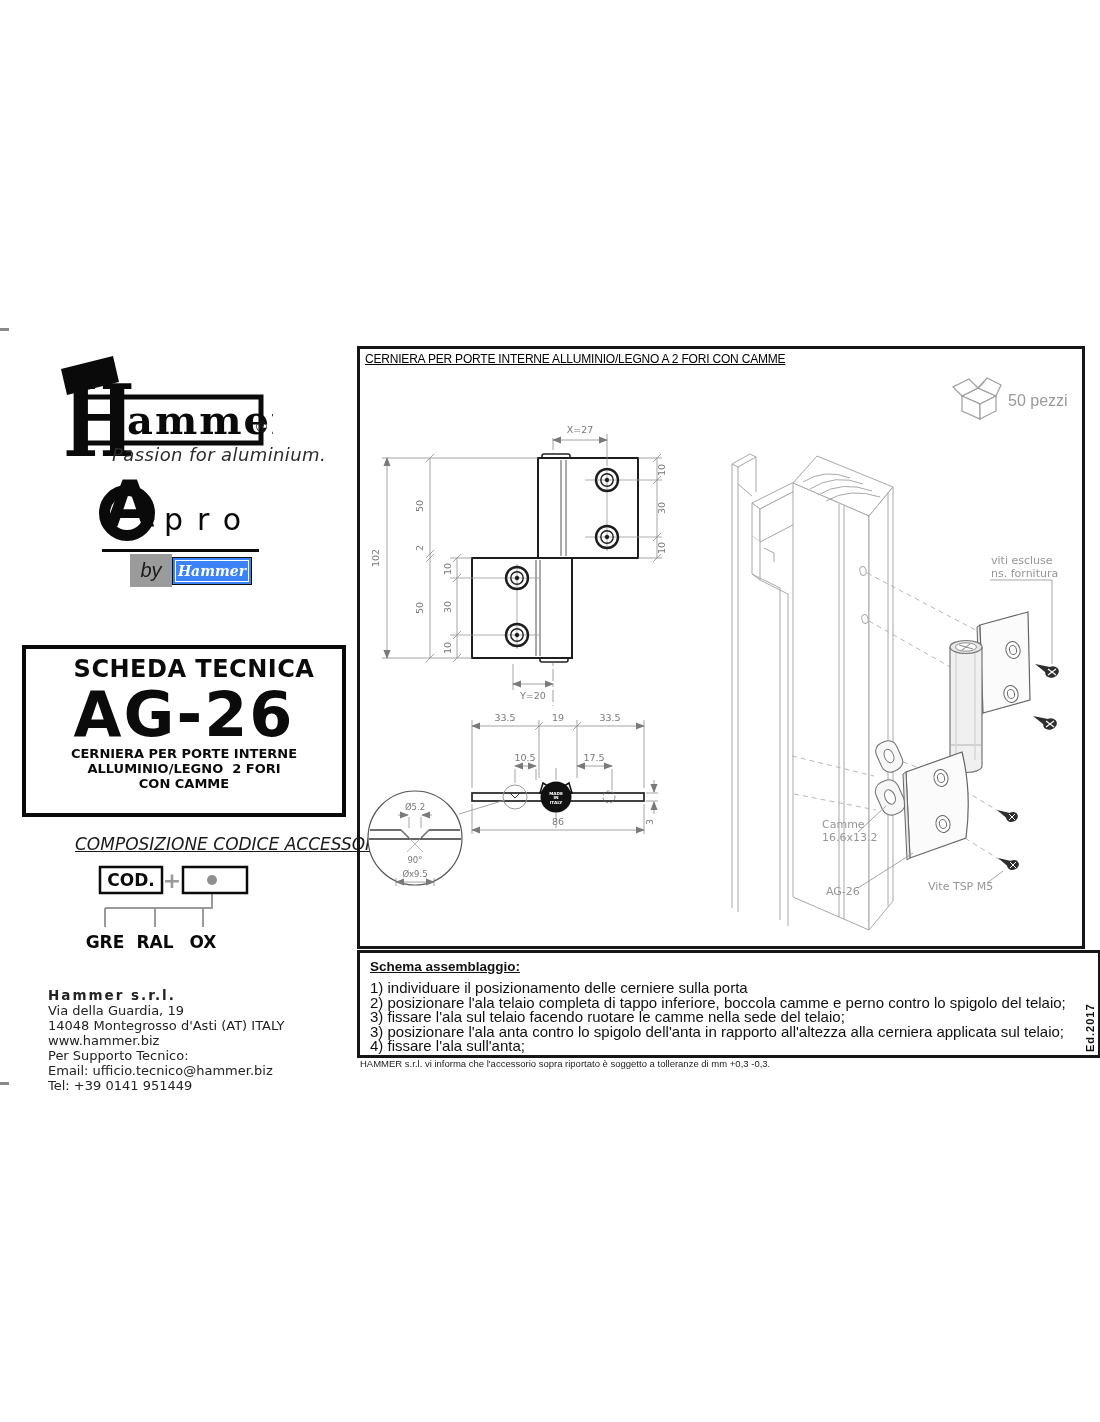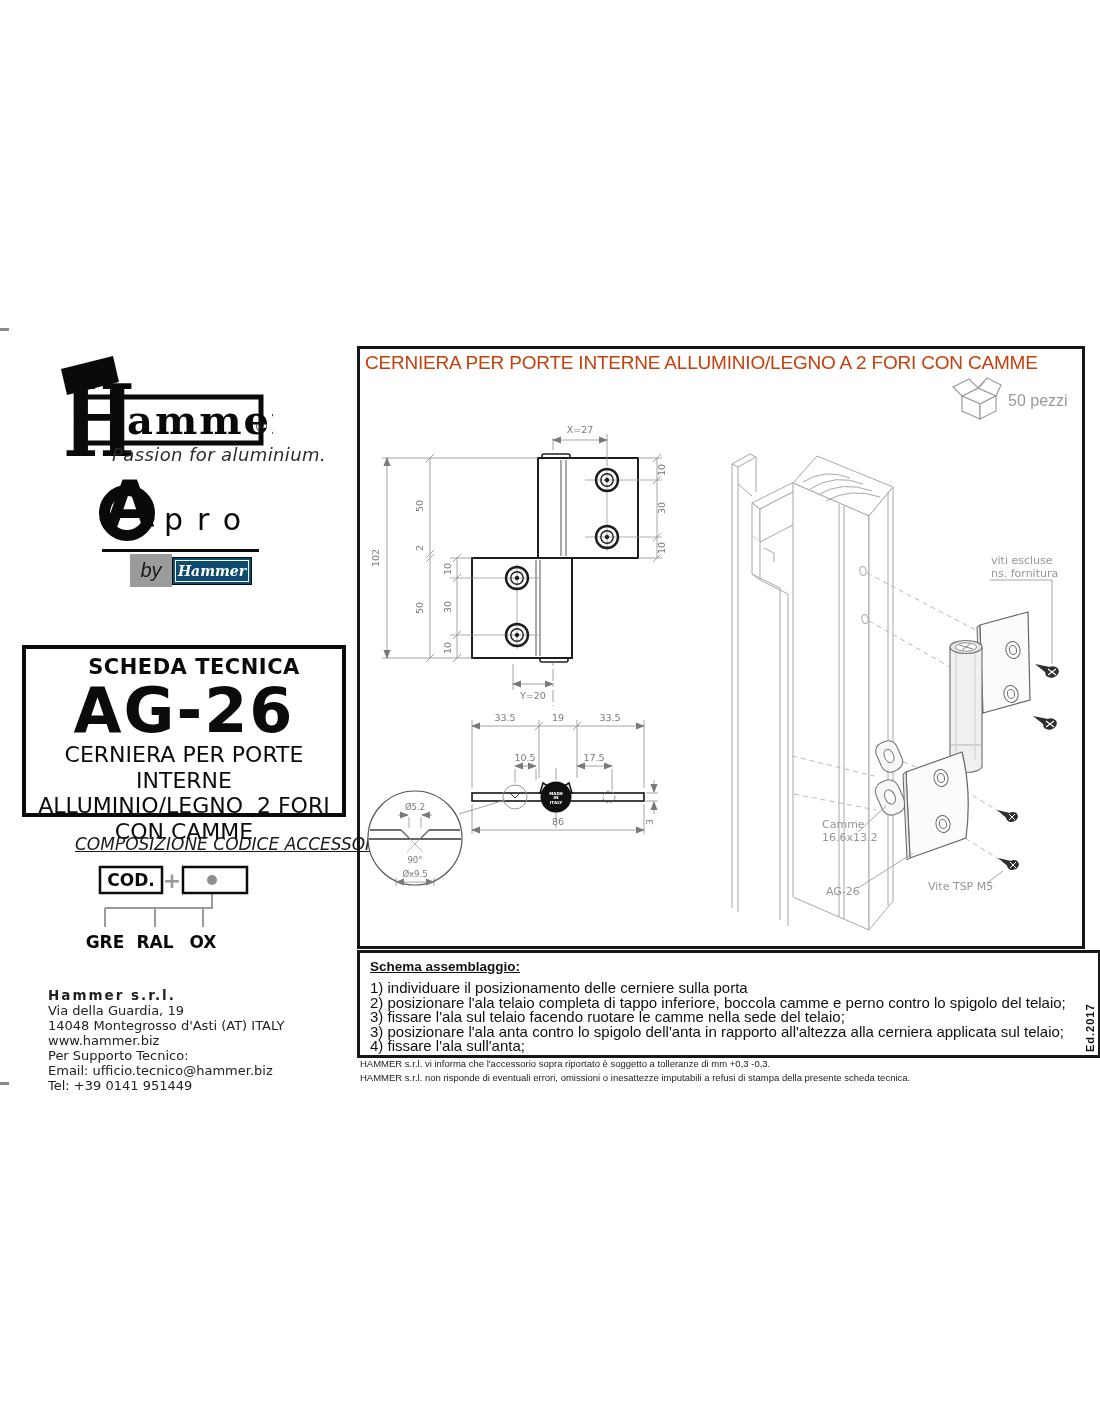--- a/index.html
+++ b/index.html
@@ -9,32 +9,32 @@
   .tick{position:absolute;left:0;width:9px;height:3px;background:#8a8a8a;}
   
   .tagline{font-style:italic;font-size:18px;color:#2b2b2b;letter-spacing:.4px;font-family:"DejaVu Sans",sans-serif;}
   .apro{width:180px;height:112px;}
   .apro .ring{position:absolute;left:1px;top:5px;width:34px;height:34px;border:11px solid #0a0a0a;border-radius:50%;}
   .apro .a{position:absolute;left:7px;top:-12px;font-size:64px;font-weight:900;font-family:"DejaVu Sans",sans-serif;color:#0a0a0a;}
   .apro .pro{position:absolute;left:66px;top:22px;font-size:30px;letter-spacing:14px;color:#0a0a0a;font-family:"DejaVu Sans",sans-serif;}
   .apro .rule{position:absolute;left:4px;top:69px;width:157px;height:3px;background:#0a0a0a;}
   .apro .byBox{position:absolute;left:32px;top:74px;width:42px;height:33px;background:#9b9b9b;display:flex;align-items:center;justify-content:center;
                font-style:italic;font-size:20px;color:#191919;}
-  .apro .miniH{position:absolute;left:74px;top:77px;width:78px;height:26px;background:#0c4a6e;display:flex;align-items:center;justify-content:center;
+  .apro .miniH{position:absolute;left:74px;top:77px;width:78px;height:26px;background:#3b82f6;display:flex;align-items:center;justify-content:center;
                color:#fff;font-family:"DejaVu Serif",serif;font-weight:bold;font-style:italic;font-size:14px;border:1px solid #0c0c0c;outline:1px solid #fff;outline-offset:-4px;}
   .card{width:316px;height:158px;border:4px solid #0a0a0a;text-align:center;font-family:"DejaVu Sans",sans-serif;color:#0b0b0b;padding-top:6px;}
-  .card .h{font-size:21px;font-weight:bold;letter-spacing:.5px;margin-left:20px;}
+  .card .h{font-size:24px;font-weight:bold;letter-spacing:.5px;margin-left:20px;}
   .card .code{font-size:62px;font-weight:bold;letter-spacing:2px;line-height:1.02;}
-  .card .d{font-size:22px;font-weight:normal;line-height:1.16;white-space:pre-wrap;}
+  .card .d{font-size:13px;font-weight:bold;line-height:1.16;white-space:pre-wrap;}
   .compTitle{font-style:italic;font-size:17px;text-decoration:underline;color:#1a1a1a;font-family:"DejaVu Sans",sans-serif;margin-left:20px;}
   .company{font-size:13px;line-height:15px;color:#222;font-family:"DejaVu Sans",sans-serif;margin-left:16px;}
   .company .nm{font-weight:bold;font-size:13.5px;letter-spacing:2px;}
   
   .mainBox{width:722px;height:597px;border:3px solid #161616;}
-  .mainTitle{font-size:19px;letter-spacing:-0.2px;color:#c2410c;}
+  .mainTitle{font-size:12px;letter-spacing:-0.2px;text-decoration:underline;color:#000000;}
   .pkgTxt{font-size:16px;color:#9a9a9a;}
   .schemaBox{width:718px;height:96px;border:3px solid #161616;padding:6px 10px 0 10px;}
   .schemaTitle{font-size:13.5px;font-weight:bold;text-decoration:underline;margin-bottom:7px;}
   .step{font-size:15px;line-height:14.6px;color:#101010;}
   .fn{font-size:9.5px;line-height:14px;color:#1c1c1c;}
   .edition{font-size:11px;font-weight:bold;letter-spacing:1px;transform:rotate(-90deg);transform-origin:0 0;white-space:nowrap;}
   
   svg text{font-family:"DejaVu Sans",sans-serif;}
   .dim{fill:#7a7a7a;font-size:9.5px;}
   .dimS{fill:#7a7a7a;font-size:8.5px;}
@@ -397,17 +397,16 @@
   <div class="abs schemaBox" style="left:357px;top:950px">
     <div class="schemaTitle">Schema assemblaggio:</div>
     <div class="step">1) individuare il posizionamento delle cerniere sulla porta</div>
     <div class="step">2) posizionare l'ala telaio completa di tappo inferiore, boccola camme e perno contro lo spigolo del telaio;</div>
     <div class="step">3) fissare l'ala sul telaio facendo ruotare le camme nella sede del telaio;</div>
     <div class="step">3) posizionare l'ala anta contro lo spigolo dell'anta in rapporto all'altezza alla cerniera applicata sul telaio;</div>
     <div class="step">4) fissare l'ala sull'anta;</div>
   </div>
 
   <div class="abs fn" style="left:360px;top:1057px">HAMMER s.r.l. vi informa che l'accessorio sopra riportato è soggetto a tolleranze di mm +0,3 -0,3.</div>
-  <div class="abs fn" style="left:360px;top:1071px">HAMMER s.r.l. non risponde di eventuali errori, omissioni o inesattezze imputabili a refusi di stampa della presente scheda tecnica.</div>
 
   <div class="abs edition" style="left:1084px;top:1052px">Ed.2017</div>
 
 </div>
 
 </body></html>

